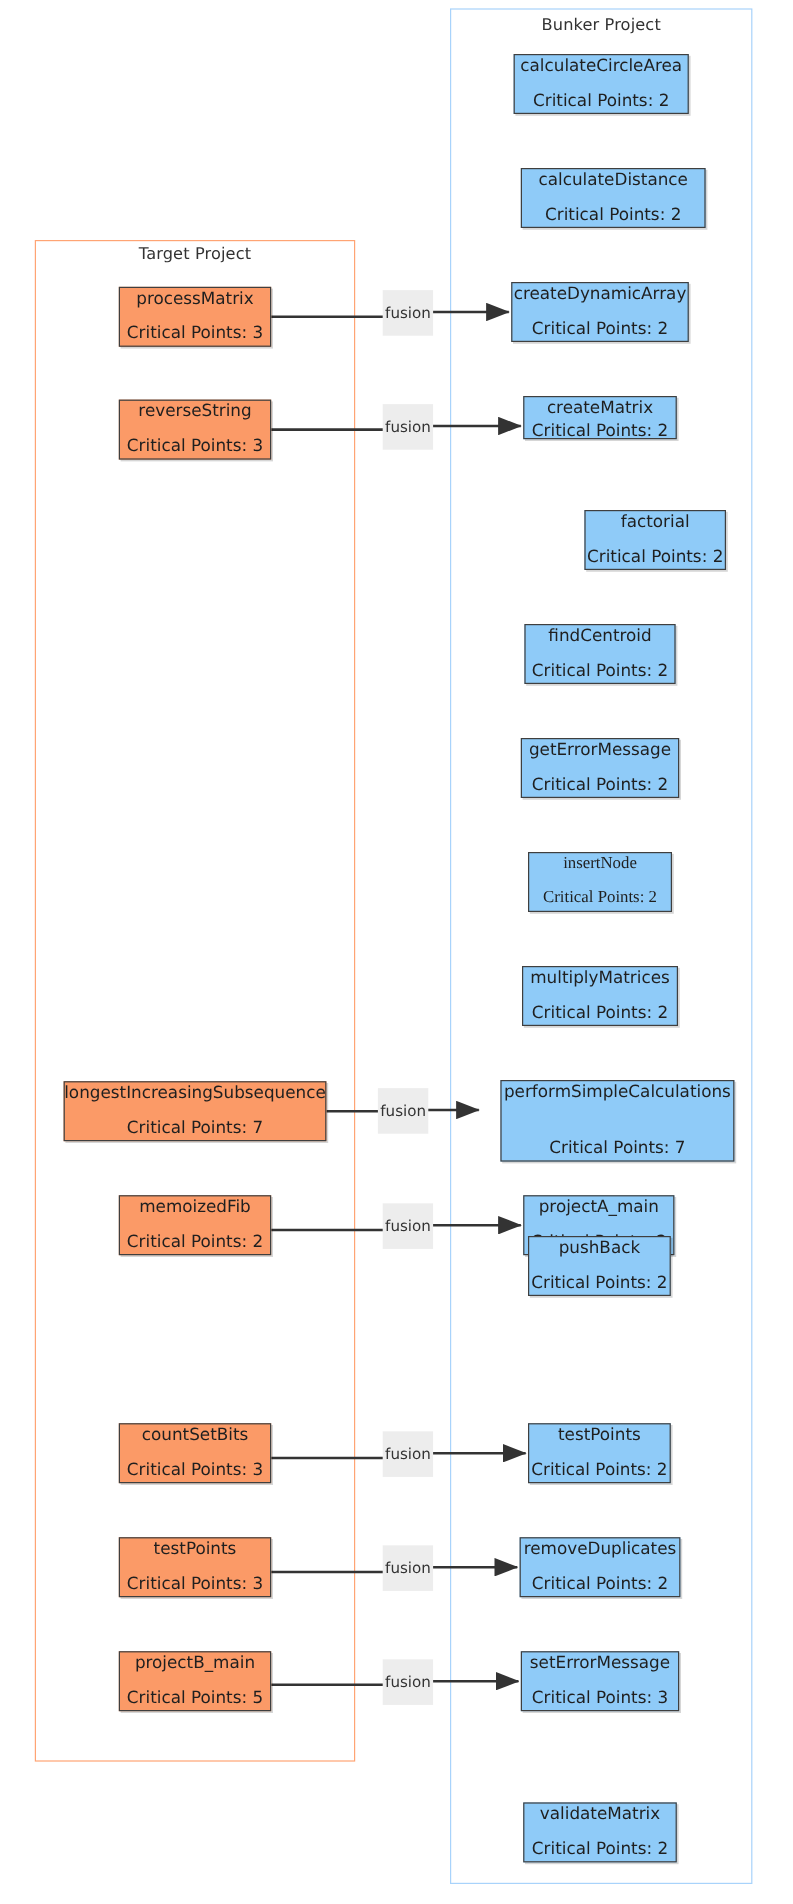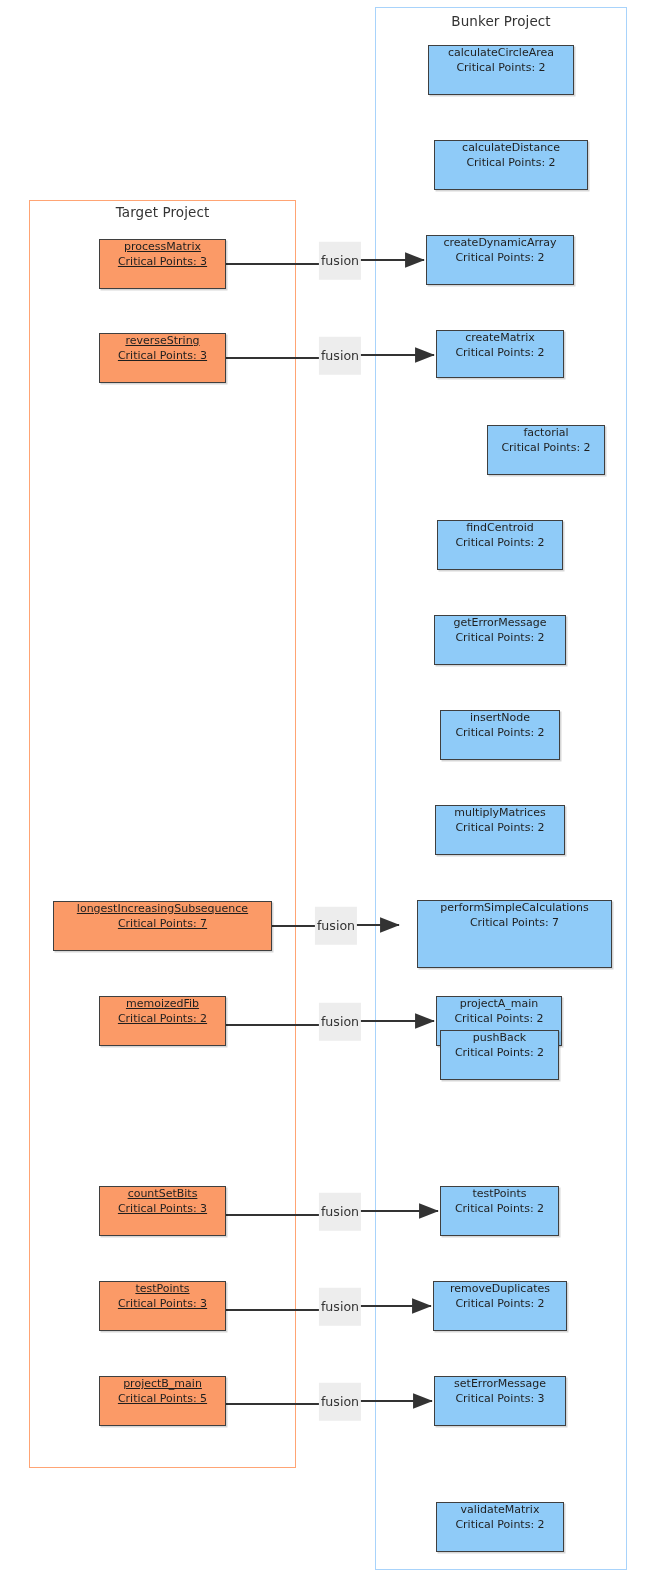--- a/index.html
+++ b/index.html
@@ -48,31 +48,30 @@
     background: transparent;
     letter-spacing: 0.1px;
   }
   .node {
     position: absolute;
     box-sizing: border-box;
     border: 1.9px solid #3f3f3f;
     display: flex;
     flex-direction: column;
     align-items: center;
-    justify-content: flex-start;
-    font-size: 11px;
+    justify-content: space-between;
+    font-size: 14px;
     line-height: 1.34;
     color: #1f1f1f;
     text-align: center;
     white-space: nowrap;
     box-shadow: 1.5px 1.5px 0 rgba(0,0,0,0.16);
   }
   .node-target {
     background: #fb9a67;
-    text-decoration: underline;
   }
   .node-bunker {
     background: #8fcbf8;
   }
   .node .nm { display: block; }
   .node .cp { display: block; }
   .edge-label {
     position: absolute;
     font-size: 12.6px;
     color: #333333;
@@ -117,37 +116,37 @@
         <span class="cp">Critical Points: 2</span>
       </div>
       <div class="node node-bunker" style="left: 434px; top: 140px; width: 154px; height: 50px;">
         <span class="nm">calculateDistance</span>
         <span class="cp">Critical Points: 2</span>
       </div>
       <div class="node node-bunker" style="left: 426px; top: 235px; width: 148px; height: 50px;">
         <span class="nm">createDynamicArray</span>
         <span class="cp">Critical Points: 2</span>
       </div>
-      <div class="node node-bunker" style="left: 436px; top: 330px; width: 128px; height: 48px;">
+      <div class="node node-bunker" style="left: 436px; top: 330px; width: 128px; height: 36px;">
         <span class="nm">createMatrix</span>
         <span class="cp">Critical Points: 2</span>
       </div>
       <div class="node node-bunker" style="left: 441px; top: 425px; width: 118px; height: 50px; margin-left: 46px;">
         <span class="nm">factorial</span>
         <span class="cp">Critical Points: 2</span>
       </div>
       <div class="node node-bunker" style="left: 437px; top: 520px; width: 126px; height: 50px;">
         <span class="nm">findCentroid</span>
         <span class="cp">Critical Points: 2</span>
       </div>
       <div class="node node-bunker" style="left: 434px; top: 615px; width: 132px; height: 50px;">
         <span class="nm">getErrorMessage</span>
         <span class="cp">Critical Points: 2</span>
       </div>
-      <div class="node node-bunker" style="left: 440px; top: 710px; width: 120px; height: 50px;">
+      <div class="node node-bunker" style="left: 440px; top: 710px; width: 120px; height: 50px; font-family: Liberation Serif, serif;">
         <span class="nm">insertNode</span>
         <span class="cp">Critical Points: 2</span>
       </div>
       <div class="node node-bunker" style="left: 435px; top: 805px; width: 130px; height: 50px;">
         <span class="nm">multiplyMatrices</span>
         <span class="cp">Critical Points: 2</span>
       </div>
       <div class="node node-bunker" style="left: 401px; top: 900px; width: 195px; height: 68px; margin-left: 16px;">
         <span class="nm">performSimpleCalculations</span>
         <span class="cp">Critical Points: 7</span>

